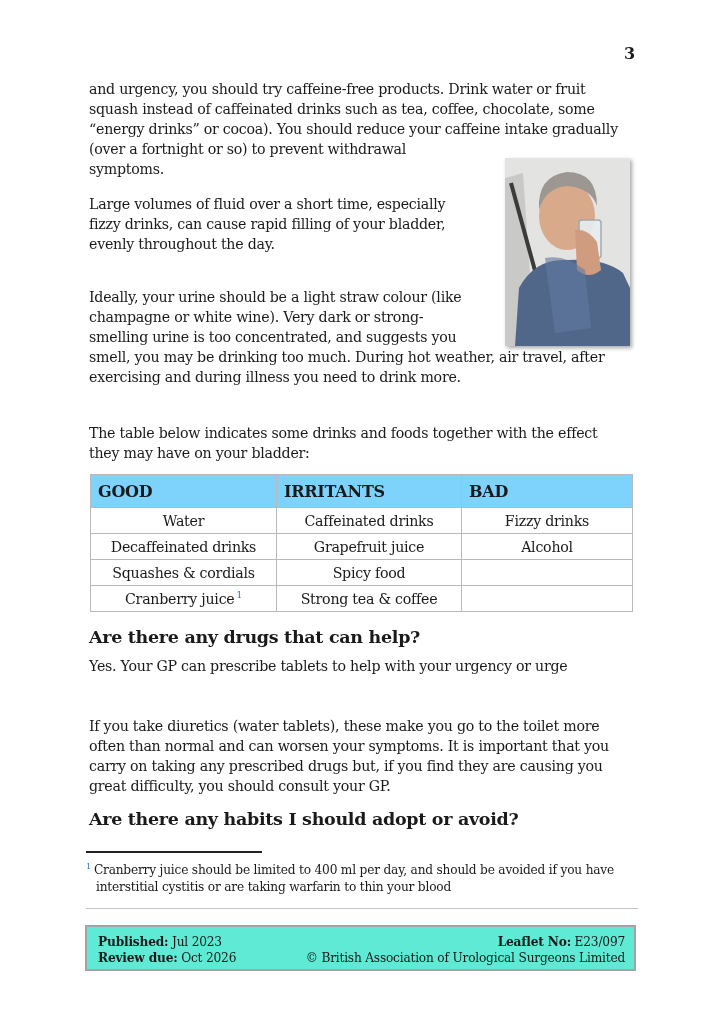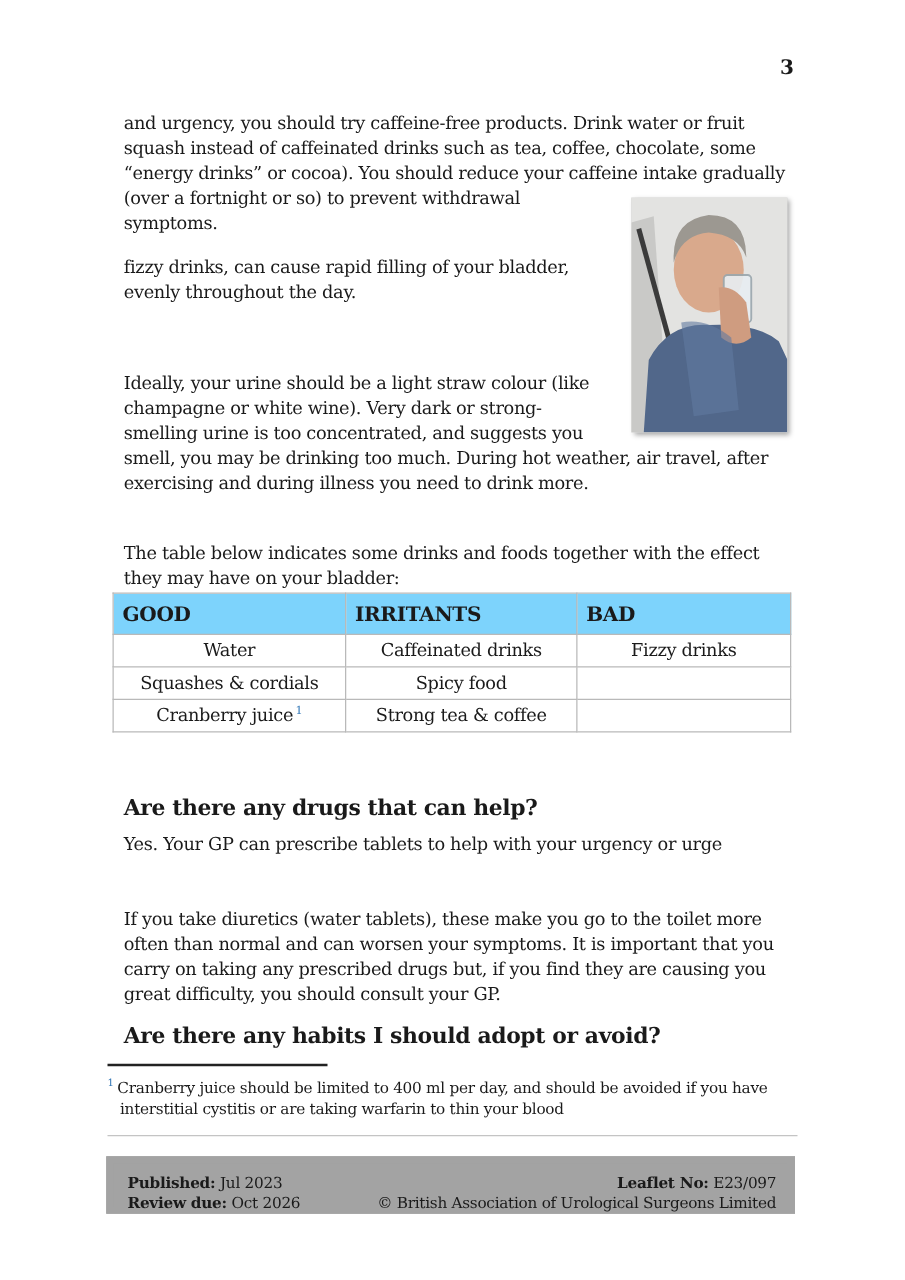--- a/index.html
+++ b/index.html
@@ -1,44 +1,44 @@
 <!DOCTYPE html>
 <html><head>
 <meta charset="utf-8">
 <style>
   html, body { margin: 0; padding: 0; background: #ffffff; }
   body { width: 724px; height: 1024px; position: relative; overflow: hidden;
          font-family: "DejaVu Serif", "Liberation Serif", serif; color: #1a1a1a; }
   .page-num { position: absolute; left: 624px; top: 44px; font-weight: bold; font-size: 16px; }
-  .txt { position: absolute; left: 87px; font-size: 14.2px; line-height: 20px; letter-spacing: -0.25px; margin: 12px; }
+  .txt { position: absolute; left: 87px; font-size: 14.2px; line-height: 20px; letter-spacing: -0.25px; margin: 2px; }
   .p1 { top: 77px; width: 560px; }
   .p2 { top: 192px; width: 400px; }
   .p3 { top: 285px; width: 560px; }
   .p4 { top: 421px; width: 560px; }
   .photo { position: absolute; left: 505px; top: 158px; width: 125px; height: 188px;
            box-shadow: 2px 2px 4px rgba(0,0,0,0.35); overflow: hidden; background: #d8d8d6; }
   table.bladder { position: absolute; left: 90px; top: 474px; width: 543px; border-collapse: collapse;
                   font-size: 14.2px; letter-spacing: -0.25px; }
   table.bladder th, table.bladder td { border: 1px solid #b9b9b9; text-align: left; padding: 0 7px; }
   table.bladder th { background: #7dd3fc; height: 32px; font-size: 16px; font-weight: bold; }
   table.bladder td { height: 25px; text-align: center; }
   .col1 { width: 171px; } .col2 { width: 170px; }
   .sup { color: #2e74b5; font-size: 9px; vertical-align: super; margin-left: 2px; }
-  .h2 { position: absolute; left: 87px; font-size: 17.5px; font-weight: bold; margin: 12px; letter-spacing: -0.3px; }
+  .h2 { position: absolute; left: 87px; font-size: 17.5px; font-weight: bold; margin: 2px; letter-spacing: -0.3px; }
   .h2a { top: 625px; }
   .h2b { top: 807px; }
   .p5 { top: 654px; width: 560px; }
   .p6 { top: 714px; width: 560px; }
   .fn-rule { position: absolute; left: 86px; top: 851px; width: 176px; height: 1.5px; background: #222; }
   .footnote { position: absolute; left: 86px; top: 858px; width: 555px; font-size: 12.2px; line-height: 17px; letter-spacing: -0.2px; }
   .footnote .fsup { color: #2e74b5; font-size: 8px; vertical-align: super; margin-right: 3px; }
   .footnote .l2 { padding-left: 10px; display: block; }
   .grey-rule { position: absolute; left: 86px; top: 908px; width: 552px; height: 1px; background: #c4c4c4; }
-  .footer-box { position: absolute; left: 85px; top: 925px; width: 551px; height: 46px; background: #a3a3a3;
-                border: 6px solid #a3a3a3; box-sizing: border-box; font-size: 12.2px; line-height: 16px; letter-spacing: -0.2px; }
+  .footer-box { position: absolute; left: 85px; top: 925px; width: 551px; height: 46px; background: #5eead4;
+                border: 2px solid #a3a3a3; box-sizing: border-box; font-size: 12.2px; line-height: 16px; letter-spacing: -0.2px; }
   .f-left { position: absolute; left: 11px; top: 7px; }
   .f-right { position: absolute; right: 9px; top: 7px; text-align: right; }
   .b { font-weight: bold; }
 </style>
 </head>
 <body>
 
 <div class="page-num">3</div>
 
 <div class="txt p1">
@@ -57,20 +57,21 @@
     <path d="M10,188 L14,130 Q30,100 62,102 Q100,100 118,115 L125,130 L125,188 Z" fill="#51678a"></path>
     <ellipse cx="62" cy="58" rx="28" ry="34" fill="#d9a98c"></ellipse>
     <path d="M34,52 Q32,18 62,14 Q92,14 92,48 Q86,30 62,28 Q40,30 34,52 Z" fill="#9c9891"></path>
     <rect x="74" y="62" width="22" height="38" rx="3" fill="#e8eef2" stroke="#9aa7ad" stroke-width="1.5" opacity="0.9"></rect>
     <path d="M70,72 Q82,70 92,84 L96,112 Q84,122 72,112 Z" fill="#cf9c80"></path>
     <path d="M40,100 Q60,96 80,112 L86,170 L50,175 Z" fill="#6179a0" opacity="0.6"></path>
   </svg>
 </div>
 
 <div class="txt p2">
+  <div>Large volumes of fluid over a short time, especially</div>
   <div>fizzy drinks, can cause rapid filling of your bladder,</div>
   <div>evenly throughout the day.</div>
 </div>
 
 <div class="txt p3">
   <div>Ideally, your urine should be a light straw colour (like</div>
   <div>champagne or white wine).  Very dark or strong-</div>
   <div>smelling urine is too concentrated, and suggests you</div>
   <div>smell, you may be drinking too much.  During hot weather, air travel, after</div>
   <div>exercising and during illness you need to drink more.</div>
@@ -87,20 +88,25 @@
       <th class="col1">GOOD</th>
       <th class="col2">IRRITANTS</th>
       <th>BAD</th>
     </tr>
   </thead>
   <tbody>
     <tr>
       <td>Water</td>
       <td>Caffeinated drinks</td>
       <td>Fizzy drinks</td>
+    </tr>
+    <tr>
+      <td>Decaffeinated drinks</td>
+      <td>Grapefruit juice</td>
+      <td>Alcohol</td>
     </tr>
     <tr>
       <td>Squashes &amp; cordials</td>
       <td>Spicy food</td>
       <td></td>
     </tr>
     <tr>
       <td><span>Cranberry juice</span><a class="sup">1</a></td>
       <td>Strong tea &amp; coffee</td>
       <td></td>

